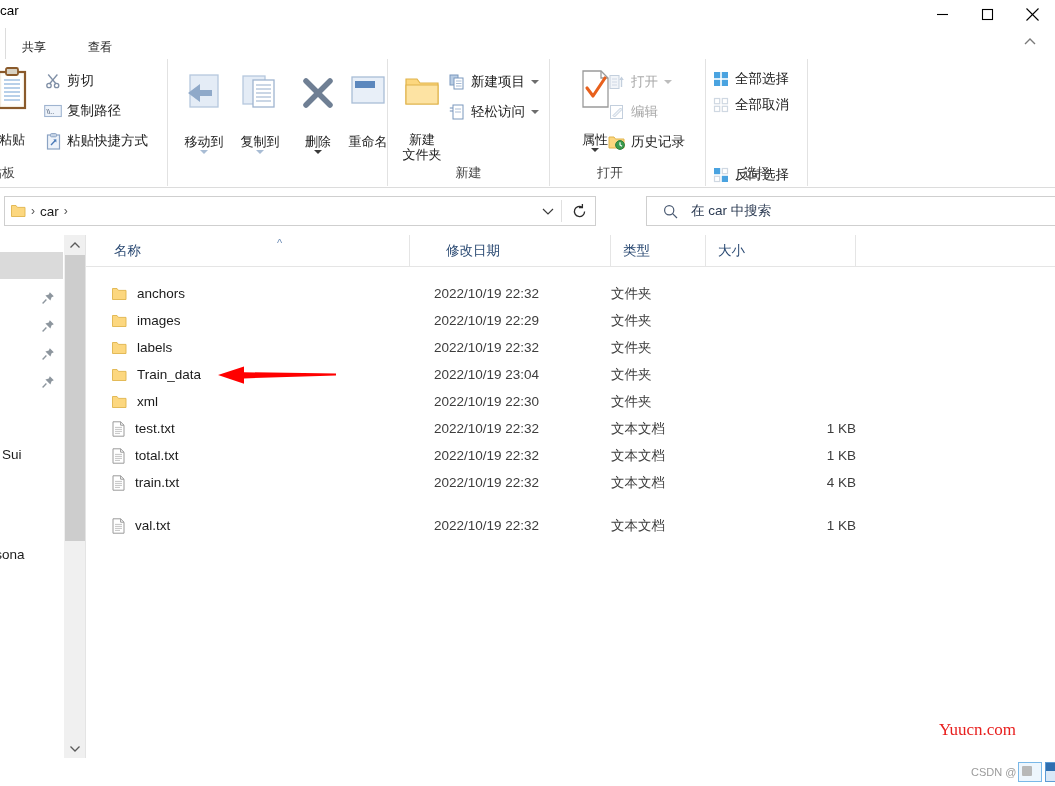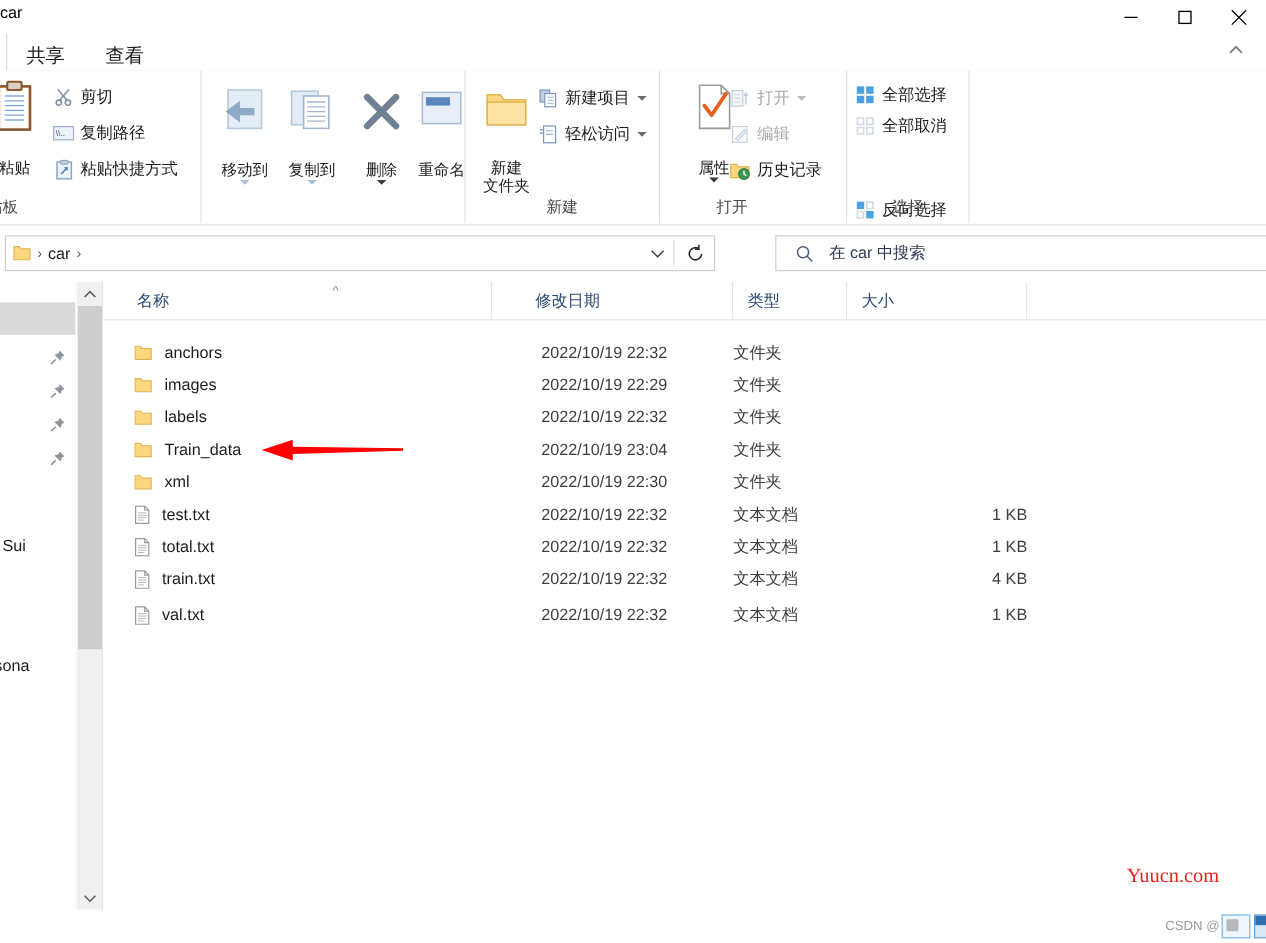--- a/index.html
+++ b/index.html
@@ -50,21 +50,21 @@
     position: absolute;
     left: 0; top: 28px;
     width: 1055px; height: 31px;
     background: #ffffff;
     border-bottom: 1px solid #dcdcdc;
   }
   .tab {
     position: absolute;
     top: 4px; height: 31px;
     display: flex; align-items: center;
-    font-size: 16px;
+    font-size: 12px;
     color: #1b1b1b;
     padding: 0 10px;
     white-space: nowrap;
   }
   .tab-share { left: 12px; }
   .tab-view  { left: 78px; }
   .ribbon-collapse {
     position: absolute;
     right: 16px; top: 8px;
     width: 18px; height: 16px;
@@ -330,21 +330,20 @@
     font-size: 13.5px; color: #1b1b1b;
     white-space: nowrap;
   }
   .cell-name .ficon { margin-right: 10px; display: flex; }
   .cell-date {
     position: absolute;
     left: 348px; top: 0; height: 27px;
     display: flex; align-items: center;
     font-size: 13.5px; color: #3d3d3d;
     white-space: nowrap;
-    margin-left: 17px;
   }
   .cell-type {
     position: absolute;
     left: 525px; top: 0; height: 27px;
     display: flex; align-items: center;
     font-size: 13.5px; color: #3d3d3d;
     white-space: nowrap;
   }
   .cell-size {
     position: absolute;
@@ -952,21 +951,21 @@
             </g>
           </svg>
         </span>
         <span>train.txt</span>
       </div>
       <div class="cell-date">2022/10/19 22:32</div>
       <div class="cell-type">文本文档</div>
       <div class="cell-size">4 KB</div>
     </div>
 
-    <div class="row" style="top:264px;">
+    <div class="row" style="top:277px;">
       <div class="cell-name">
         <span class="ficon">
           <svg width="13" height="16" viewBox="0 0 13 16">
             <path d="M1 0.8 L8.6 0.8 L12 4.2 L12 15.2 L1 15.2 Z" fill="#ffffff" stroke="#9a9a9a" stroke-width="1"></path>
             <path d="M8.6 0.8 L8.6 4.2 L12 4.2" fill="none" stroke="#9a9a9a" stroke-width="1"></path>
             <g stroke="#b5b5b5" stroke-width="0.8">
               <line x1="3" y1="6.4" x2="10" y2="6.4"></line>
               <line x1="3" y1="8.4" x2="10" y2="8.4"></line>
               <line x1="3" y1="10.4" x2="10" y2="10.4"></line>
               <line x1="3" y1="12.4" x2="8" y2="12.4"></line>

